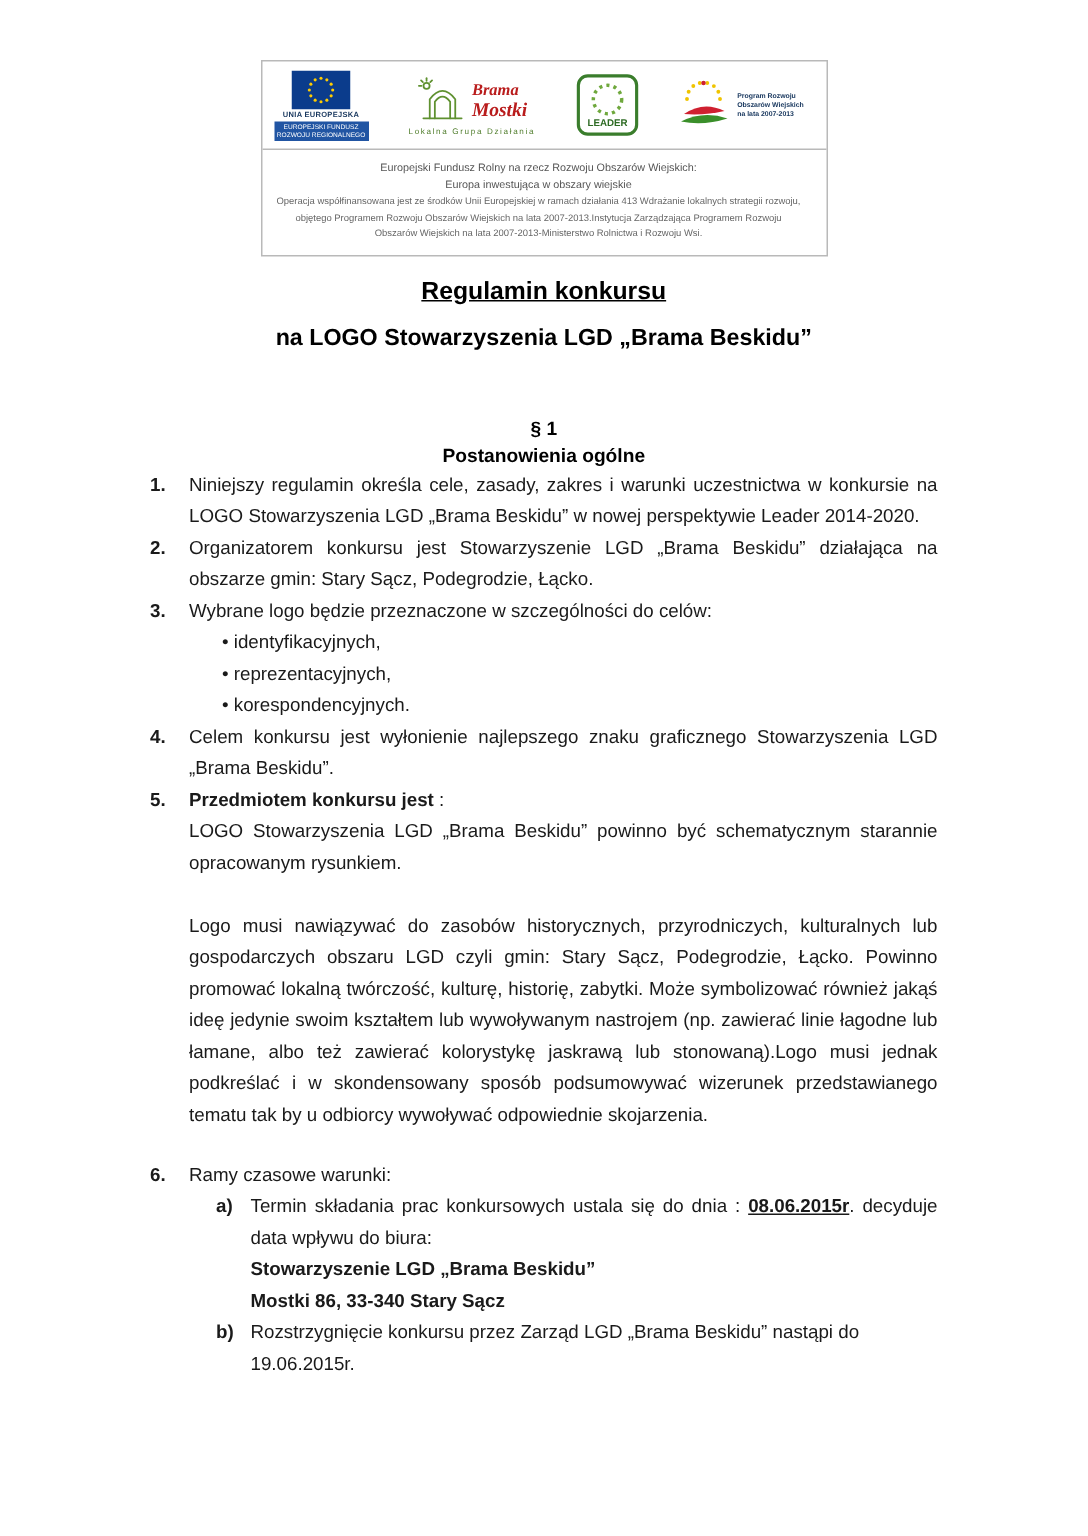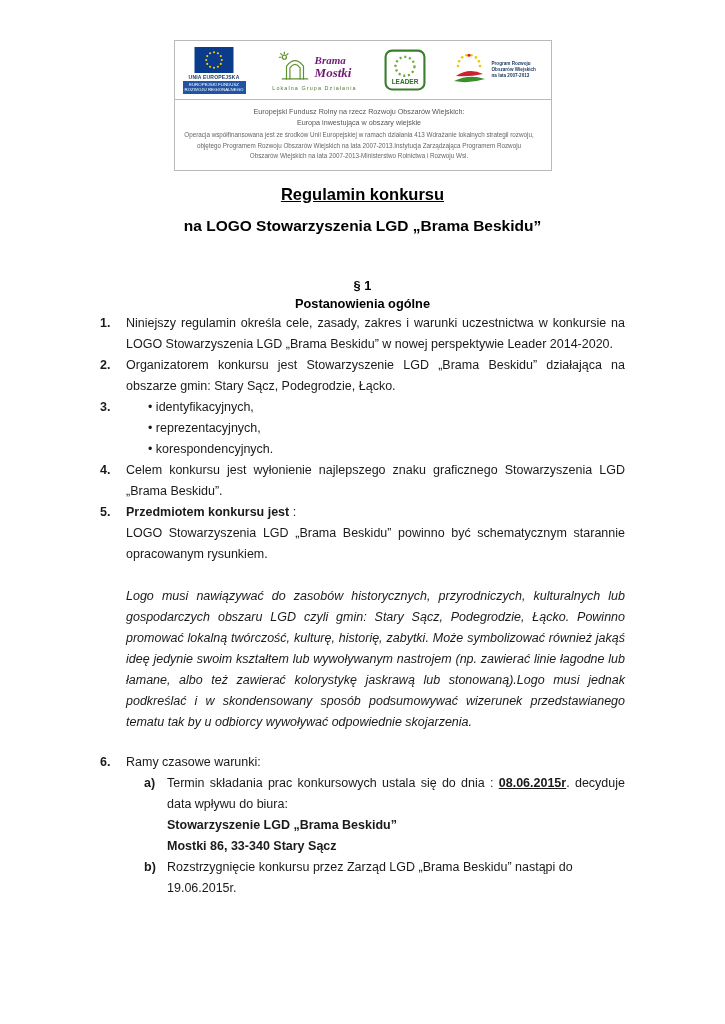--- a/index.html
+++ b/index.html
@@ -32,21 +32,21 @@
 
   
   .eu-flag { width:40px; height:26px; display:block; }
   .eu-t1 { font-size:5px; font-weight:bold; color:#17365d; margin-top:1px; letter-spacing:.2px; }
   .eu-box { background:#2155a3; color:#ffffff; font-size:4.4px; line-height:1.25; text-align:center; padding:1px 2px; margin-top:1px; }
 
   
   .logo-brama { width:92px; }
   .brama-top { display:flex; align-items:center; gap:3px; }
   .brama-sketch { width:34px; height:34px; }
-  .brama-name { font-family:"Liberation Serif", serif; font-style:italic; font-weight:bold; color:#701a75; line-height:1; text-align:left; }
+  .brama-name { font-family:"Liberation Serif", serif; font-style:italic; font-weight:bold; color:#b91c1c; line-height:1; text-align:left; }
   .bn1 { font-size:11px; }
   .bn2 { font-size:13px; }
   .brama-caption { font-size:5.4px; color:#4e7c2a; letter-spacing:1.1px; margin-top:1px; white-space:nowrap; }
 
   
   .leader-svg { width:42px; height:42px; }
 
   
   .logo-prow { flex-direction:row; align-items:center; gap:3px; width:94px; }
   .prow-svg { width:40px; height:40px; flex:none; }
@@ -86,21 +86,21 @@
   .li-body { flex:1; min-width:0; }
   .jt { text-align:justify; }
   .b { font-weight:bold; }
   .u { text-decoration:underline; }
   .bullets { margin-left:22px; }
   .sub-list { margin-left:18px; }
   .sub-li { display:flex; align-items:flex-start; }
   .sub-num { flex:none; width:23px; font-weight:bold; }
   .sub-body { flex:1; min-width:0; }
   .addr { font-weight:bold; }
-  .para-gap { margin-top:21px;font-style:italic; }
+  .para-gap { margin-top:21px; }
   .item-gap { margin-top:19px; }
 </style>
 </head>
 <body>
 
 <div class="page">
 
   <header class="doc-header">
     <div class="logos-row">
 
@@ -207,20 +207,21 @@
     <div class="li">
       <span class="li-num">2.</span>
       <div class="li-body">
         <p class="jt">Organizatorem konkursu jest Stowarzyszenie LGD „Brama Beskidu” działająca na obszarze gmin: Stary Sącz, Podegrodzie, Łącko.</p>
       </div>
     </div>
 
     <div class="li">
       <span class="li-num">3.</span>
       <div class="li-body">
+        <p>Wybrane logo będzie przeznaczone w szczególności do celów:</p>
         <div class="bullets">
           <p>• identyfikacyjnych,</p>
           <p>• reprezentacyjnych,</p>
           <p>• korespondencyjnych.</p>
         </div>
       </div>
     </div>
 
     <div class="li">
       <span class="li-num">4.</span>

